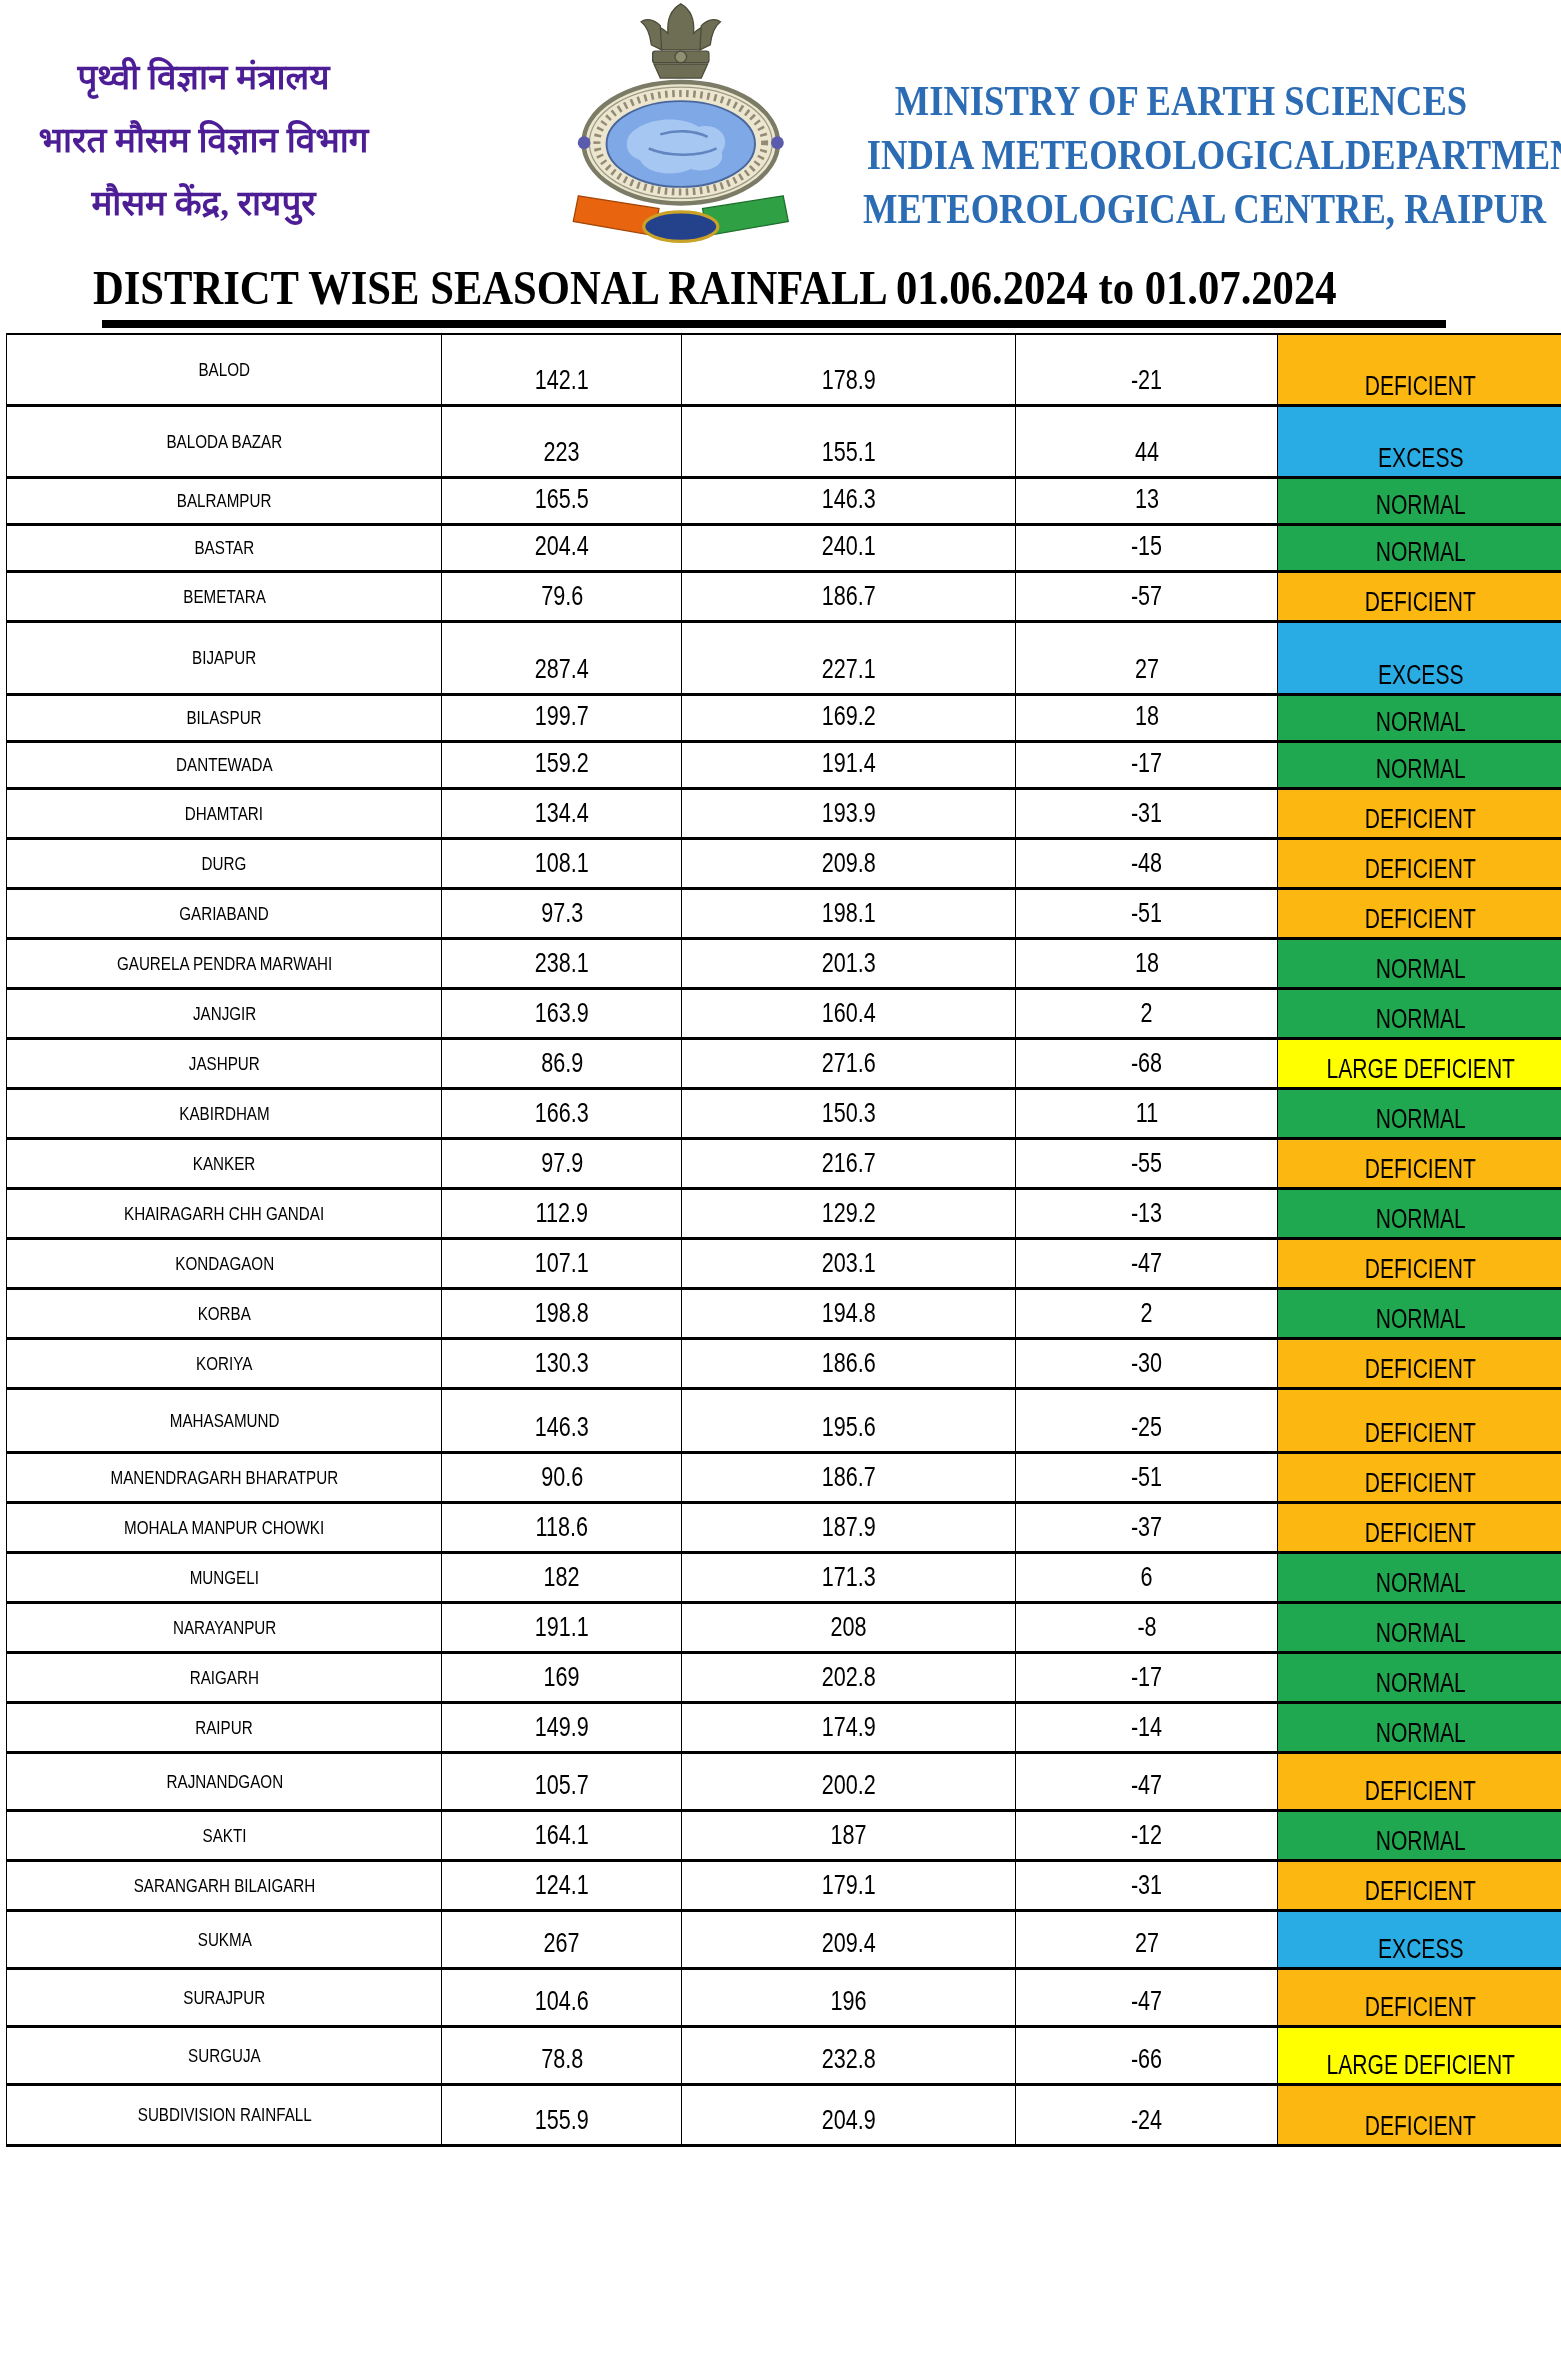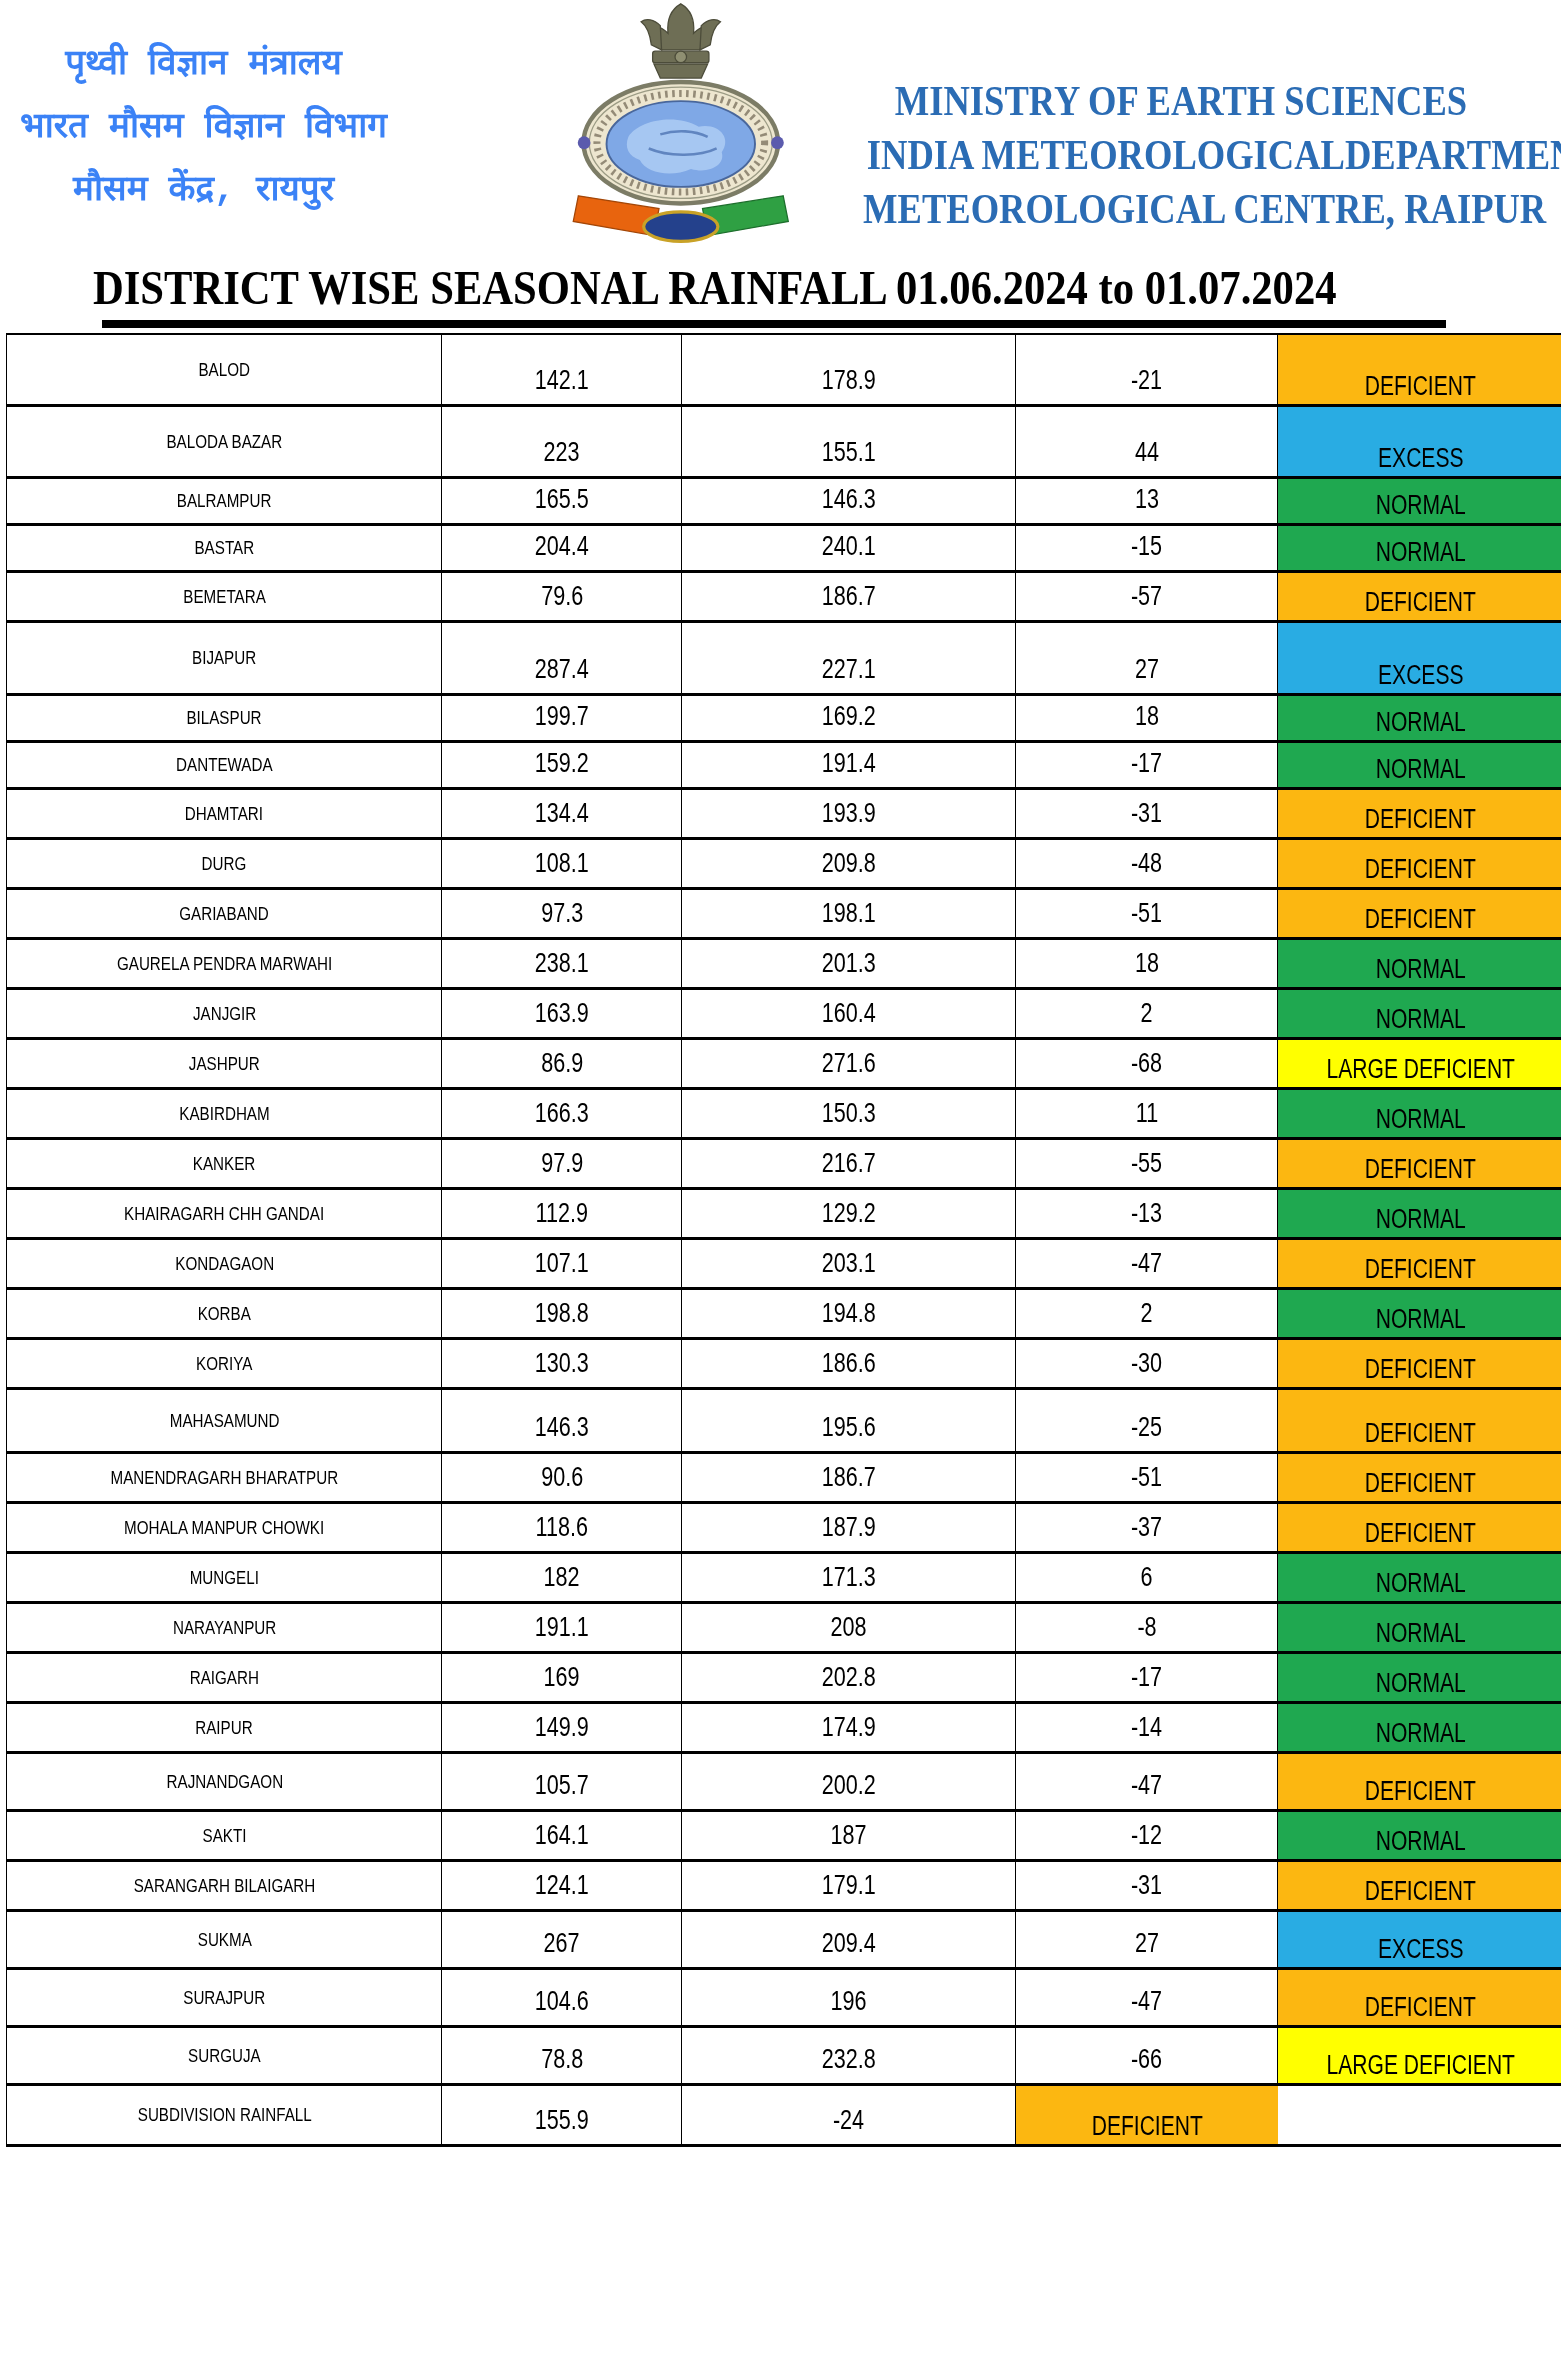--- a/index.html
+++ b/index.html
@@ -4,22 +4,22 @@
 <style>
   html,body{margin:0;padding:0;background:#ffffff;}
   body{width:1561px;height:2354px;position:relative;font-family:"Liberation Sans",sans-serif;color:#000;}
   .page{position:absolute;inset:0;background:#fff;overflow:hidden;}
 
   
   .cnd{display:inline-block;transform:scaleX(0.84);transform-origin:center;white-space:nowrap;}
   .cnd-serif{display:inline-block;transform:scaleX(0.87);transform-origin:center;white-space:nowrap;}
 
   
-  .hindi-block{position:absolute;left:11.5px;top:34px;width:384px;text-align:center;
-    color:#3b82f6;font-weight:bold;font-size:35px;line-height:63px;font-family:Liberation Mono, monospace;}
+  .hindi-block{position:absolute;left:11.5px;top:46px;width:384px;text-align:center;
+    color:#4c1d95;font-weight:bold;font-size:35px;line-height:63px;font-family:Liberation Serif, serif;}
   .eng-block{position:absolute;left:812px;top:74px;width:737px;text-align:center;
     color:#2B6CB4;font-weight:bold;font-size:42px;line-height:54px;font-family:"Liberation Serif",serif;}
   .logo-wrap{position:absolute;left:564px;top:0;width:231px;height:256px;}
 
   
   .title-wrap{position:absolute;left:0;top:259px;width:1561px;text-align:left;}
   .title-text{font-family:"Liberation Serif",serif;font-weight:bold;font-size:49px;color:#000;}
   .title-rule{position:absolute;left:102px;top:320px;width:1344px;height:8.3px;background:#000;}
 
   
@@ -668,20 +668,23 @@
           </div>
   </div>
         <div class="trow">
     <div class="cell c-name">
             <span class="cnd">SUBDIVISION RAINFALL</span>
           </div>
     <div class="cell c-num">
             <span class="cnd">155.9</span>
           </div>
     <div class="cell c-num">
+            <span class="cnd">204.9</span>
+          </div>
+    <div class="cell c-num">
             <span class="cnd">-24</span>
           </div>
     <div class="cell c-state" style="background: rgb(252, 183, 17);">
             <span class="cnd">DEFICIENT</span>
           </div>
   </div>
       </div>
   </div>
 
 </div>

